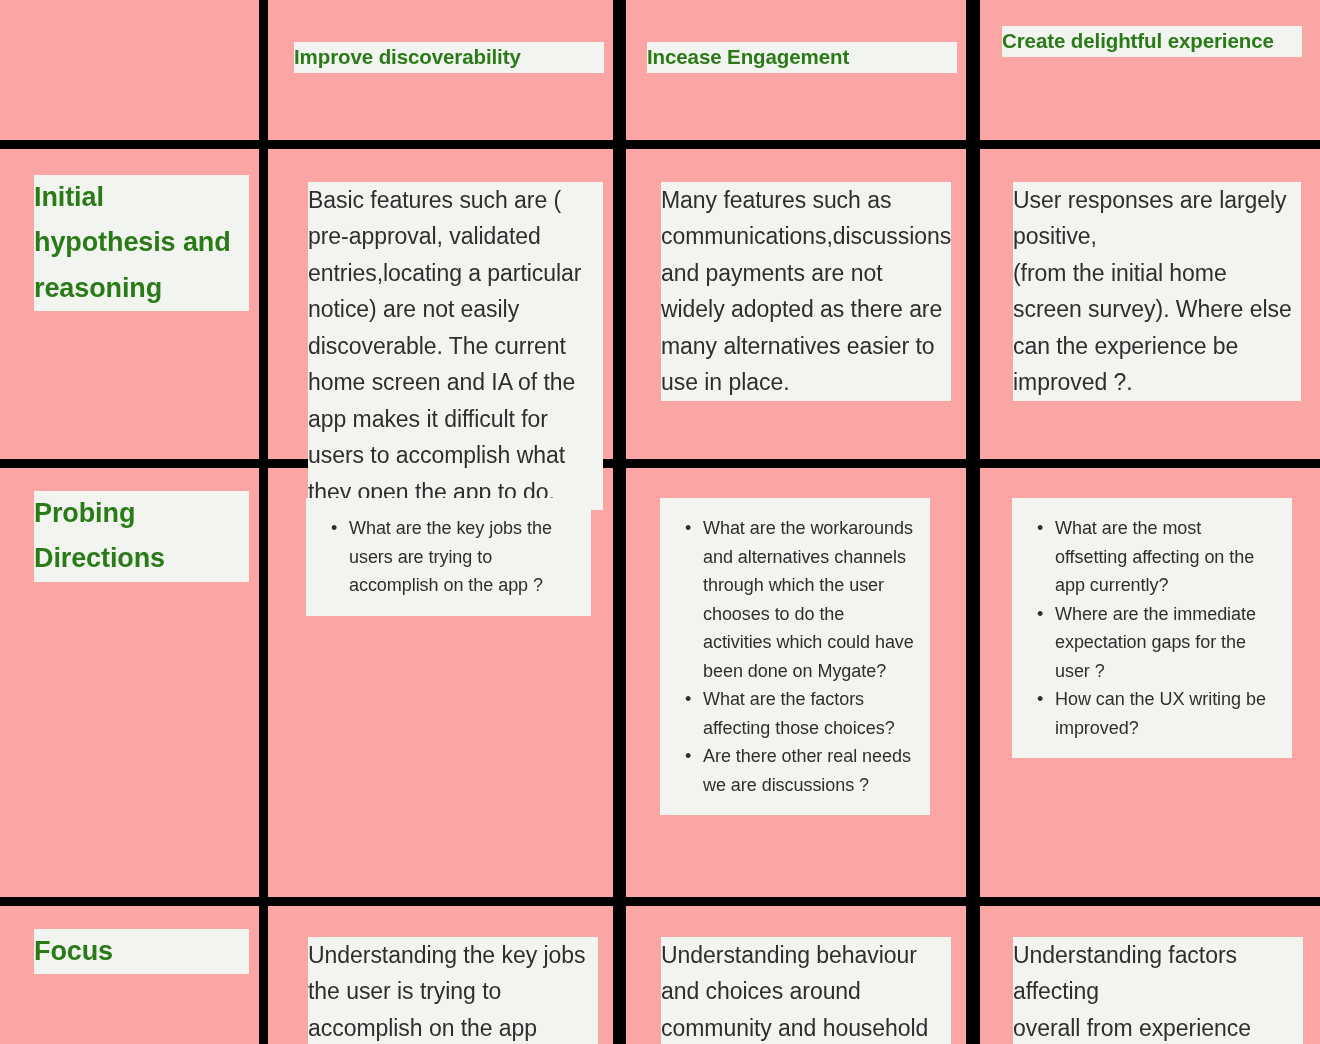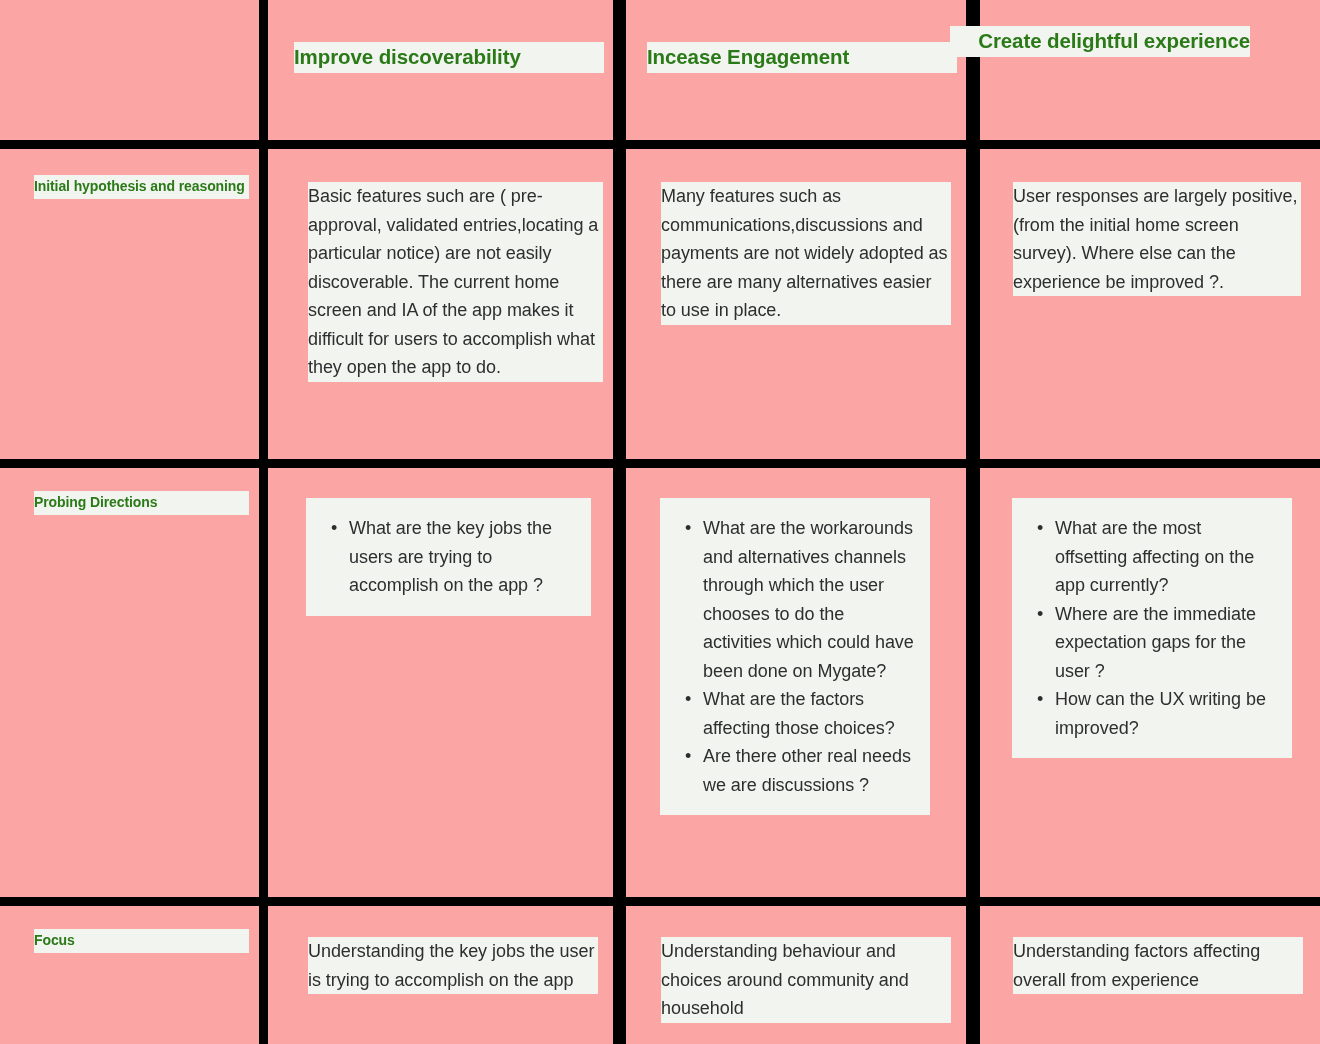--- a/index.html
+++ b/index.html
@@ -53,29 +53,29 @@
   .col-head {
     color: #2a7a18;
     font-size: 20.5px;
     font-weight: bold;
     line-height: 1.5;
     letter-spacing: -0.1px;
   }
 
   .row-head {
     color: #2a7a18;
-    font-size: 14px;
+    font-size: 27px;
     font-weight: bold;
     line-height: 1.68;
     letter-spacing: -0.1px;
   }
 
   .body-text {
     color: #2e2e2e;
-    font-size: 18px;
+    font-size: 23px;
     line-height: 1.585;
     letter-spacing: -0.05px;
     white-space: pre-line;
   }
 
   ul.bullets {
     margin: 16px;
     padding: 0 0 0 27px;
     list-style: none;
     color: #2e2e2e;
@@ -94,21 +94,21 @@
     top: 0;
     font-size: 18px;
     line-height: 1.585;
     color: #2e2e2e;
   }
 
   
   
   .c-h-1 { left: 294px; top: 42px;  width: 310px; }
   .c-h-2 { left: 647px; top: 42px;  width: 310px; }
-  .c-h-3 { left: 950px; top: 26px; width: 300px; text-align: right; }
+  .c-h-3 { left: 1002px; top: 26px; width: 300px; }
 
   
   .rl-1 { left: 34px; top: 175px; width: 215px; }
   .rl-2 { left: 34px; top: 491px; width: 215px; }
   .rl-3 { left: 34px; top: 929px; width: 215px; }
 
   
   .c-1-1 { left: 308px; top: 182px;  width: 295px; }
   .c-1-2 { left: 661px; top: 182px;  width: 290px; }
   .c-1-3 { left: 1013px; top: 182px; width: 288px; }

